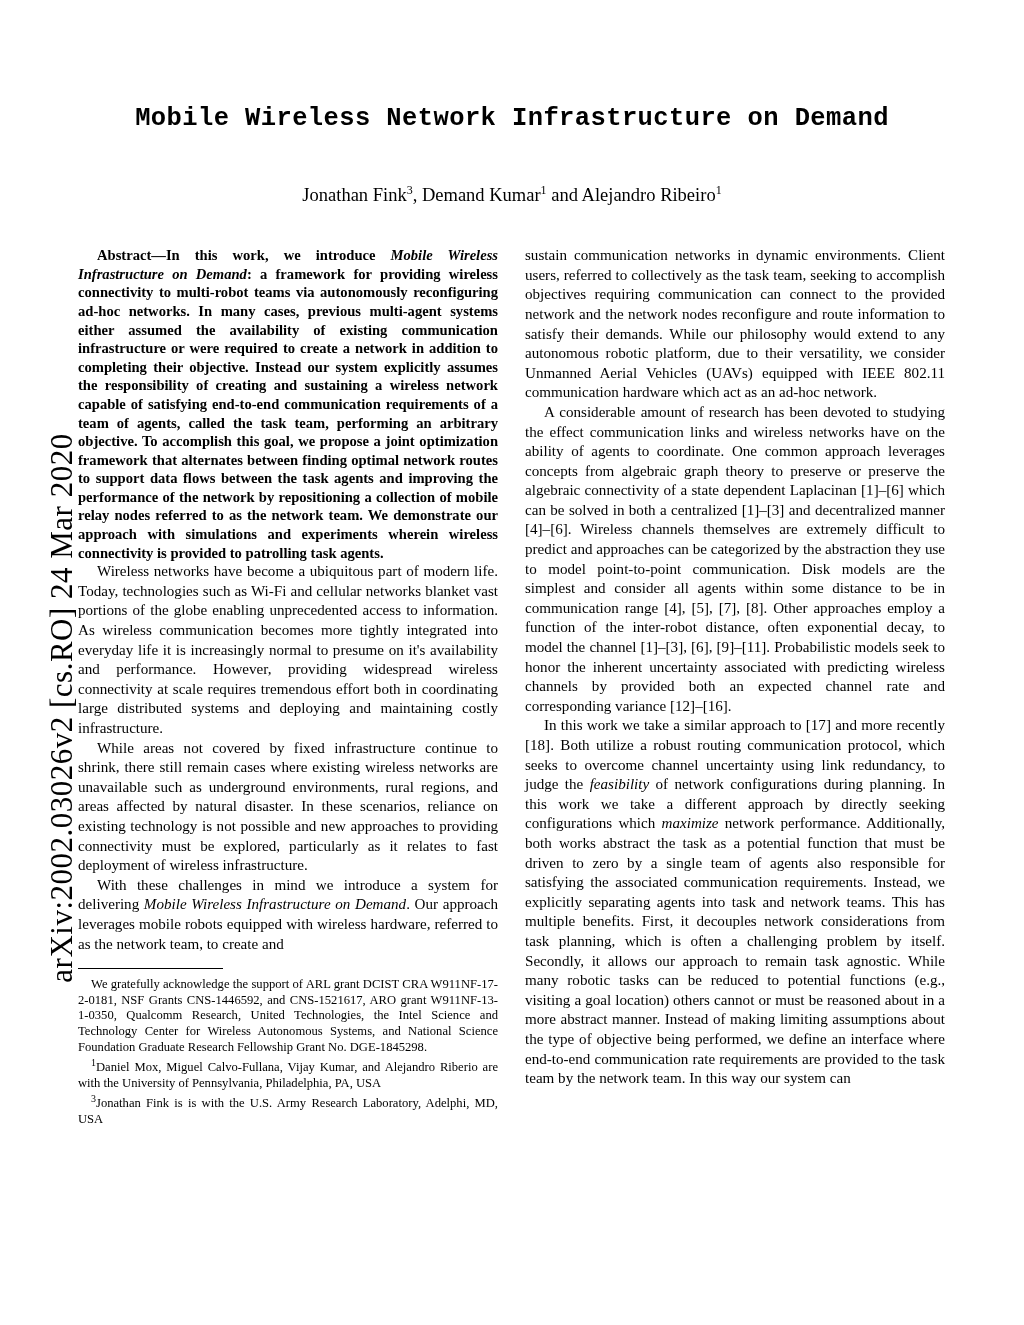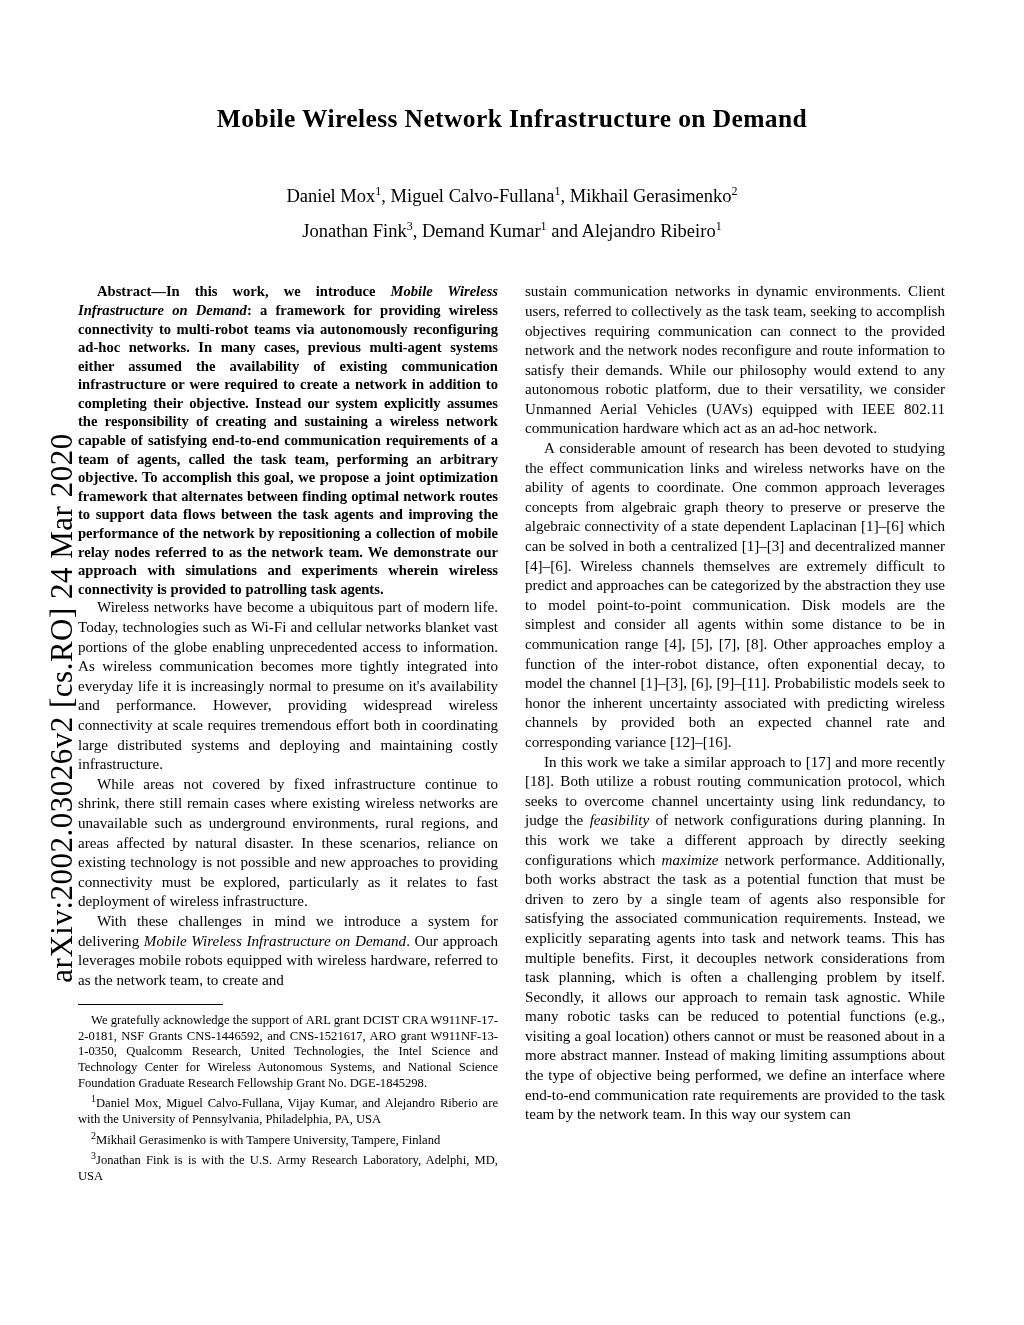--- a/index.html
+++ b/index.html
@@ -40,21 +40,21 @@
     width: 868px;
     height: 1325px;
   }
 
   #title {
     margin-top: 104px;
     text-align: center;
     font-size: 25.5px;
     font-weight: bold;
     letter-spacing: 0.4px;
-    font-family: Liberation Serif, serif;
+    font-family: Liberation Mono, monospace;
   }
 
   #authors {
     margin-top: 42px;
     text-align: center;
     font-size: 18.5px;
     line-height: 30px;
   }
   #authors sup { font-size: 12px; }
 
@@ -118,43 +118,39 @@
 <body>
 
 <div id="arxiv-stamp">arXiv:2002.03026v2  [cs.RO]  24 Mar 2020</div>
 
 <div id="page">
 
   <div id="title">Mobile Wireless Network Infrastructure on Demand</div>
 
   <div id="authors">
     <div>
-      <span>Daniel Mox</span><sup>1</sup><span>, </span><span>Miguel Calvo-Fullana</span><sup>1</sup><span>, </span><span>Mikhail Gerasimenko</span><sup>2</sup>
-    </div>
-    <div>
       <span>Jonathan Fink</span><sup>3</sup><span>, </span><span>Demand Kumar</span><sup>1</sup><span> and </span><span>Alejandro Ribeiro</span><sup>1</sup>
     </div>
   </div>
 
   <div id="columns">
 
     <div class="col">
 
       <div class="abstract"><span class="lead">Abstract</span><span>—</span><span>In this work, we introduce </span><em>Mobile Wireless Infrastructure on Demand</em><span>: a framework for providing wireless connectivity to multi-robot teams via autonomously reconfiguring ad-hoc networks. In many cases, previous multi-agent systems either assumed the availability of existing communication infrastructure or were required to create a network in addition to completing their objective. Instead our system explicitly assumes the responsibility of creating and sustaining a wireless network capable of satisfying end-to-end communication requirements of a team of agents, called the task team, performing an arbitrary objective. To accomplish this goal, we propose a joint optimization framework that alternates between finding optimal network routes to support data flows between the task agents and improving the performance of the network by repositioning a collection of mobile relay nodes referred to as the network team. We demonstrate our approach with simulations and experiments wherein wireless connectivity is provided to patrolling task agents.</span></div>
 
 
       <p class="body first">Wireless networks have become a ubiquitous part of modern life. Today, technologies such as Wi-Fi and cellular networks blanket vast portions of the globe enabling unprecedented access to information. As wireless communication becomes more tightly integrated into everyday life it is increasingly normal to presume on it's availability and performance. However, providing widespread wireless connectivity at scale requires tremendous effort both in coordinating large distributed systems and deploying and maintaining costly infrastructure.</p>
       <p class="body">While areas not covered by fixed infrastructure continue to shrink, there still remain cases where existing wireless networks are unavailable such as underground environments, rural regions, and areas affected by natural disaster. In these scenarios, reliance on existing technology is not possible and new approaches to providing connectivity must be explored, particularly as it relates to fast deployment of wireless infrastructure.</p>
       <p class="body"><span>With these challenges in mind we introduce a system for delivering </span><i>Mobile Wireless Infrastructure on Demand</i><span>. Our approach leverages mobile robots equipped with wireless hardware, referred to as the network team, to create and</span></p>
 
       <div class="fn">
         <div class="rule"></div>
         <p class="indent">We gratefully acknowledge the support of ARL grant DCIST CRA W911NF-17-2-0181, NSF Grants CNS-1446592, and CNS-1521617, ARO grant W911NF-13-1-0350, Qualcomm Research, United Technologies, the Intel Science and Technology Center for Wireless Autonomous Systems, and National Science Foundation Graduate Research Fellowship Grant No. DGE-1845298.</p>
         <p class="indent"><sup>1</sup><span>Daniel Mox, Miguel Calvo-Fullana, Vijay Kumar, and Alejandro Riberio are with the University of Pennsylvania, Philadelphia, PA, USA</span></p>
-        <p class="indent"><sup>2</sup><span>Mikhail Gerasimenko is with Tampere University, Tampere, Finland</span></p>
         <p class="indent"><sup>3</sup><span>Jonathan Fink is is with the U.S. Army Research Laboratory, Adelphi, MD, USA</span></p>
       </div>
 
     </div>
 
     <div class="col">
       <p class="body" style="text-indent:0">sustain communication networks in dynamic environments. Client users, referred to collectively as the task team, seeking to accomplish objectives requiring communication can connect to the provided network and the network nodes reconfigure and route information to satisfy their demands. While our philosophy would extend to any autonomous robotic platform, due to their versatility, we consider Unmanned Aerial Vehicles (UAVs) equipped with IEEE 802.11 communication hardware which act as an ad-hoc network.</p>
       <p class="body">A considerable amount of research has been devoted to studying the effect communication links and wireless networks have on the ability of agents to coordinate. One common approach leverages concepts from algebraic graph theory to preserve or preserve the algebraic connectivity of a state dependent Laplacinan [1]–[6] which can be solved in both a centralized [1]–[3] and decentralized manner [4]–[6]. Wireless channels themselves are extremely difficult to predict and approaches can be categorized by the abstraction they use to model point-to-point communication. Disk models are the simplest and consider all agents within some distance to be in communication range [4], [5], [7], [8]. Other approaches employ a function of the inter-robot distance, often exponential decay, to model the channel [1]–[3], [6], [9]–[11]. Probabilistic models seek to honor the inherent uncertainty associated with predicting wireless channels by provided both an expected channel rate and corresponding variance [12]–[16].</p>
       <p class="body"><span>In this work we take a similar approach to [17] and more recently [18]. Both utilize a robust routing communication protocol, which seeks to overcome channel uncertainty using link redundancy, to judge the </span><i>feasibility</i><span> of network configurations during planning. In this work we take a different approach by directly seeking configurations which </span><i>maximize</i><span> network performance. Additionally, both works abstract the task as a potential function that must be driven to zero by a single team of agents also responsible for satisfying the associated communication requirements. Instead, we explicitly separating agents into task and network teams. This has multiple benefits. First, it decouples network considerations from task planning, which is often a challenging problem by itself. Secondly, it allows our approach to remain task agnostic. While many robotic tasks can be reduced to potential functions (e.g., visiting a goal location) others cannot or must be reasoned about in a more abstract manner. Instead of making limiting assumptions about the type of objective being performed, we define an interface where end-to-end communication rate requirements are provided to the task team by the network team. In this way our system can</span></p>
     </div>

